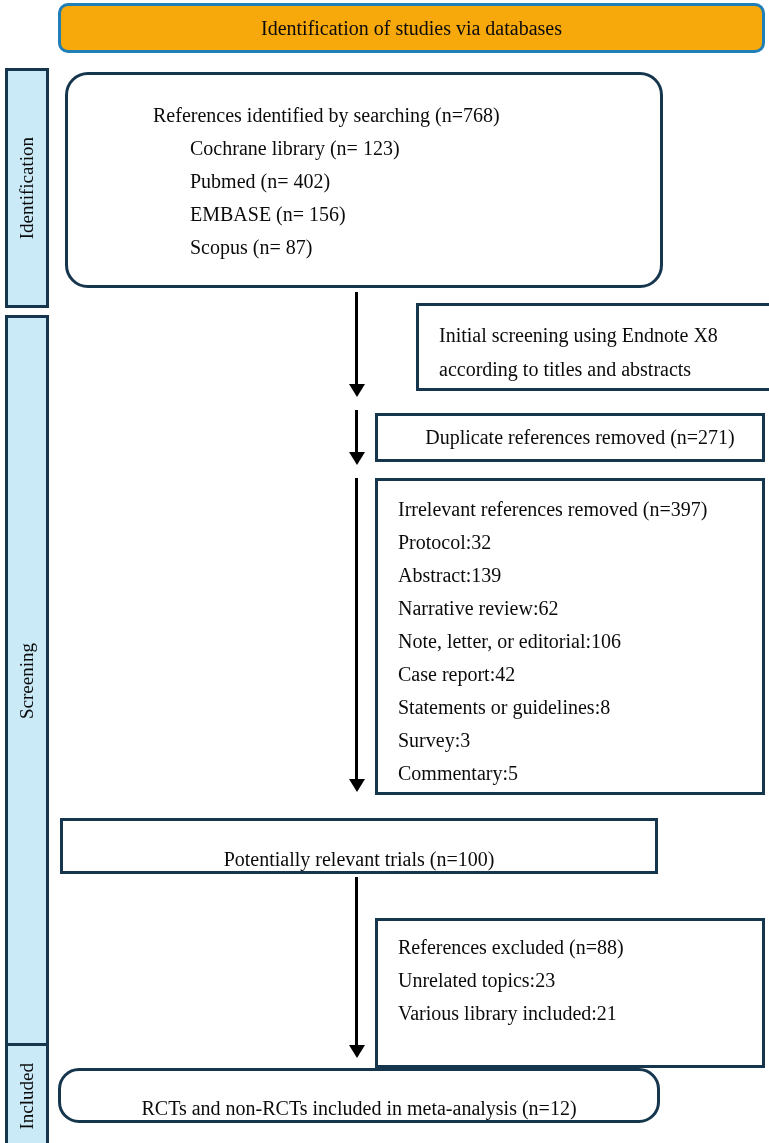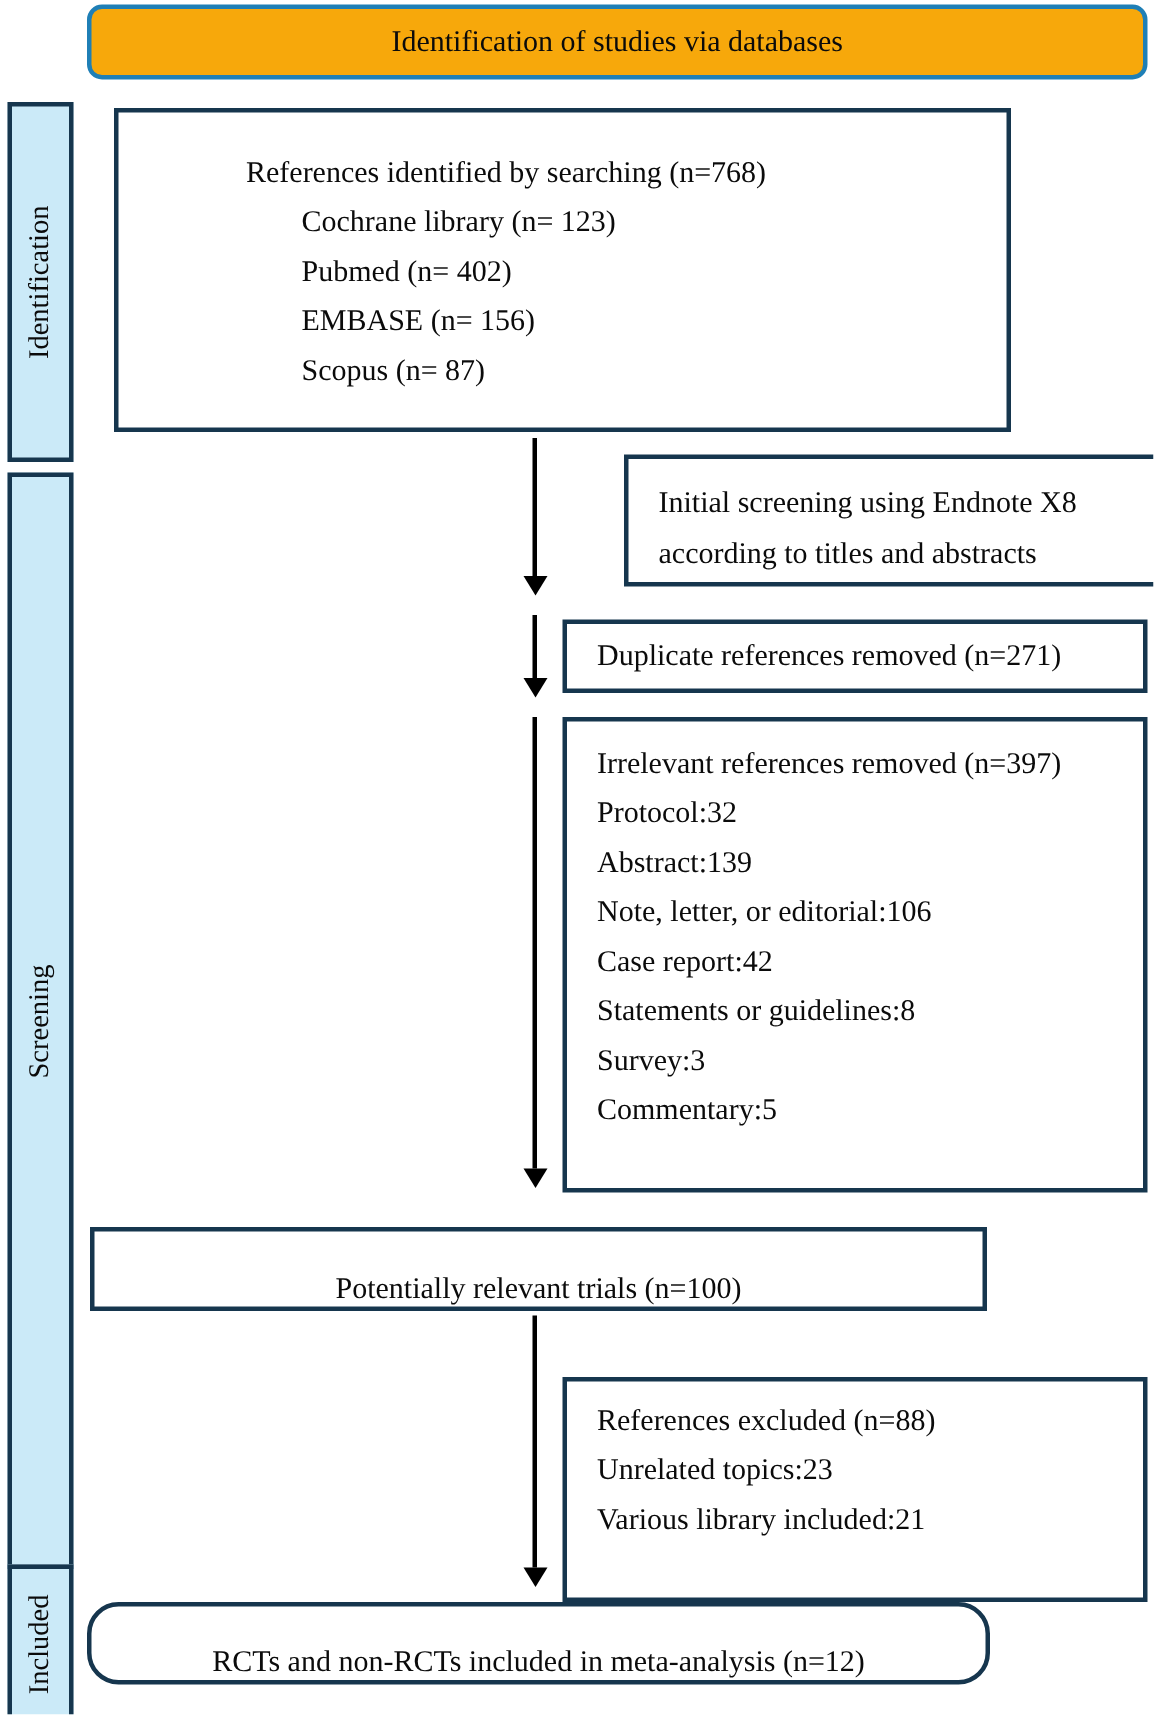--- a/index.html
+++ b/index.html
@@ -33,25 +33,25 @@
   }
   .box{
     position:absolute;
     background:#ffffff;
     border:3px solid #16364E;
     font-size:20px;
     box-sizing:border-box;
   }
   .box .line{line-height:33px;white-space:nowrap;}
   .center-box{display:flex;align-items:flex-end;justify-content:center;}
-  #box-identified{left:76px;top:72px;width:598px;height:216px;padding:24px 10px 10px 85px;}
+  #box-identified{left:65px;top:72px;width:598px;height:216px;padding:24px 10px 10px 85px;border-radius:23px;}
   #box-identified [data-bind-list] .line{margin-left:37px;}
   #box-initial{left:375px;top:303px;width:390px;height:88px;padding:12px 10px 10px 20px;line-height:34px;margin-left:41px;}
   #box-initial .line{line-height:34px;}
-  #box-duplicates{left:375px;top:413px;width:390px;height:49px;padding-left:20px;display:flex;align-items:center;}
+  #box-duplicates{left:375px;top:413px;width:390px;height:49px;padding-left:20px;display:flex;align-items:center;justify-content:center;}
   #box-irrelevant{left:375px;top:478px;width:390px;height:317px;padding:12px 10px 10px 20px;}
   #box-relevant{left:60px;top:818px;width:598px;height:56px;}
   #box-excluded{left:375px;top:898px;width:390px;height:150px;padding:10px 10px 10px 20px;margin-top:20px;}
   #box-included{left:58px;top:1068px;width:602px;height:55px;border-radius:21px;}
   .arrow{
     position:absolute;left:348px;width:17px;
     display:flex;flex-direction:column;align-items:center;
   }
   .arrow .shaft{width:3px;flex:1;background:#000;}
   .arrow .head{
@@ -116,20 +116,21 @@
   <div class="arrow" id="arrow-3">
     <div class="shaft"></div>
     <div class="head"></div>
   </div>
 
   <div class="box" id="box-irrelevant">
     <div class="line" data-bind="boxes.irrelevant.title">Irrelevant references removed (n=397)</div>
     <div data-bind-list="boxes.irrelevant.items">
         <div class="line">Protocol:32</div>
         <div class="line">Abstract:139</div>
+        <div class="line">Narrative review:62</div>
         <div class="line">Note, letter, or editorial:106</div>
         <div class="line">Case report:42</div>
         <div class="line">Statements or guidelines:8</div>
         <div class="line">Survey:3</div>
         <div class="line">Commentary:5</div>
       </div>
   </div>
 
   <div class="box center-box" id="box-relevant">
     <span data-bind="boxes.relevant.text">Potentially relevant trials (n=100)</span>

